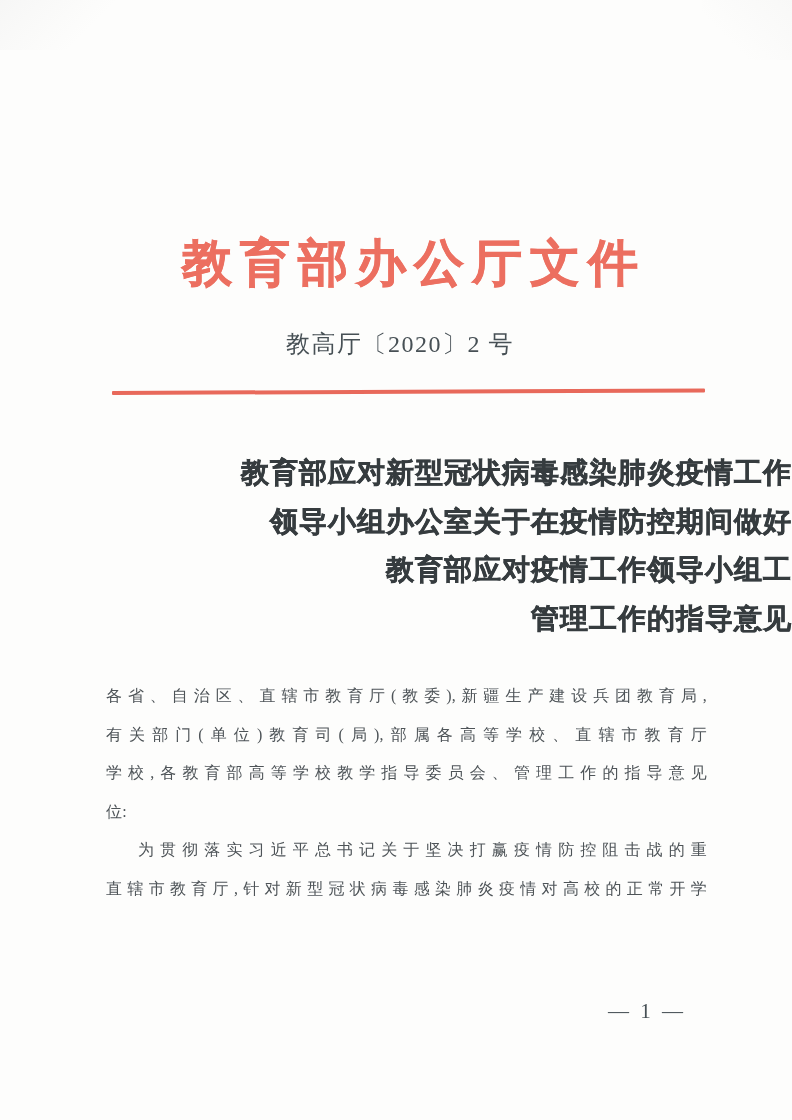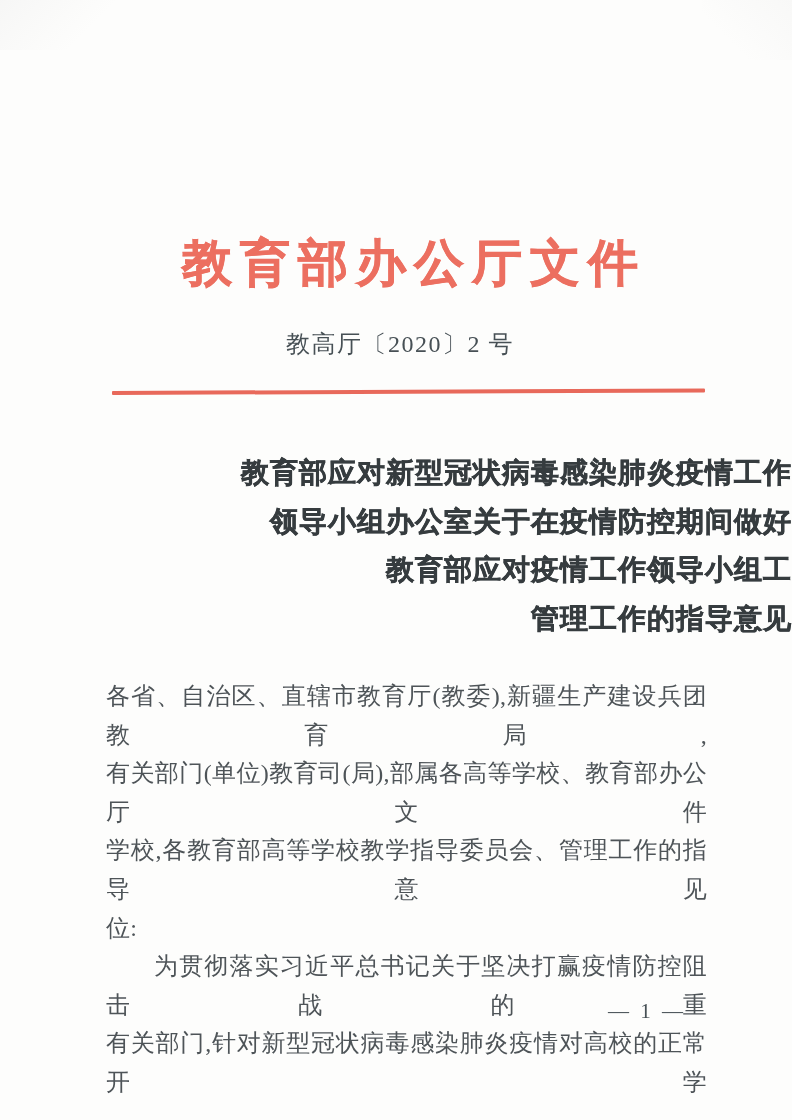--- a/index.html
+++ b/index.html
@@ -61,21 +61,21 @@
     -webkit-text-stroke:0.5px var(--title-ink);
     font-size:28px;
     line-height:48.5px;
     letter-spacing:1px;
   }
 
   .body-text{
     position:absolute;
     top:677px;left:106px;
     width:601px;
-    font-size:24px;
+    font-size:16px;
     line-height:38.6px;
     color:var(--body-ink);
     letter-spacing:0.2px;
   }
   .bl{
     text-align:justify;
     text-align-last:left;
     white-space:nowrap;
   }
   .bl.j{
@@ -120,22 +120,22 @@
 
   <div class="doc-title">
     <div>教育部应对新型冠状病毒感染肺炎疫情工作</div>
     <div>领导小组办公室关于在疫情防控期间做好</div>
     <div>教育部应对疫情工作领导小组工</div>
     <div>管理工作的指导意见</div>
   </div>
 
   <div class="body-text">
     <div class="bl j">各省、自治区、直辖市教育厅(教委),新疆生产建设兵团教育局,</div>
-    <div class="bl j">有关部门(单位)教育司(局),部属各高等学校、教育部办公厅文件</div>
+    <div class="bl j">有关部门(单位)教育司(局),部属各高等学校、直辖市教育厅</div>
     <div class="bl j">学校,各教育部高等学校教学指导委员会、管理工作的指导意见</div>
     <div class="bl">位:</div>
     <div class="bl j indent">为贯彻落实习近平总书记关于坚决打赢疫情防控阻击战的重</div>
-    <div class="bl j">有关部门,针对新型冠状病毒感染肺炎疫情对高校的正常开学</div>
+    <div class="bl j">直辖市教育厅,针对新型冠状病毒感染肺炎疫情对高校的正常开学</div>
   </div>
 
   <div class="page-number">— 1 —</div>
 
 </div>
 
 </body></html>

